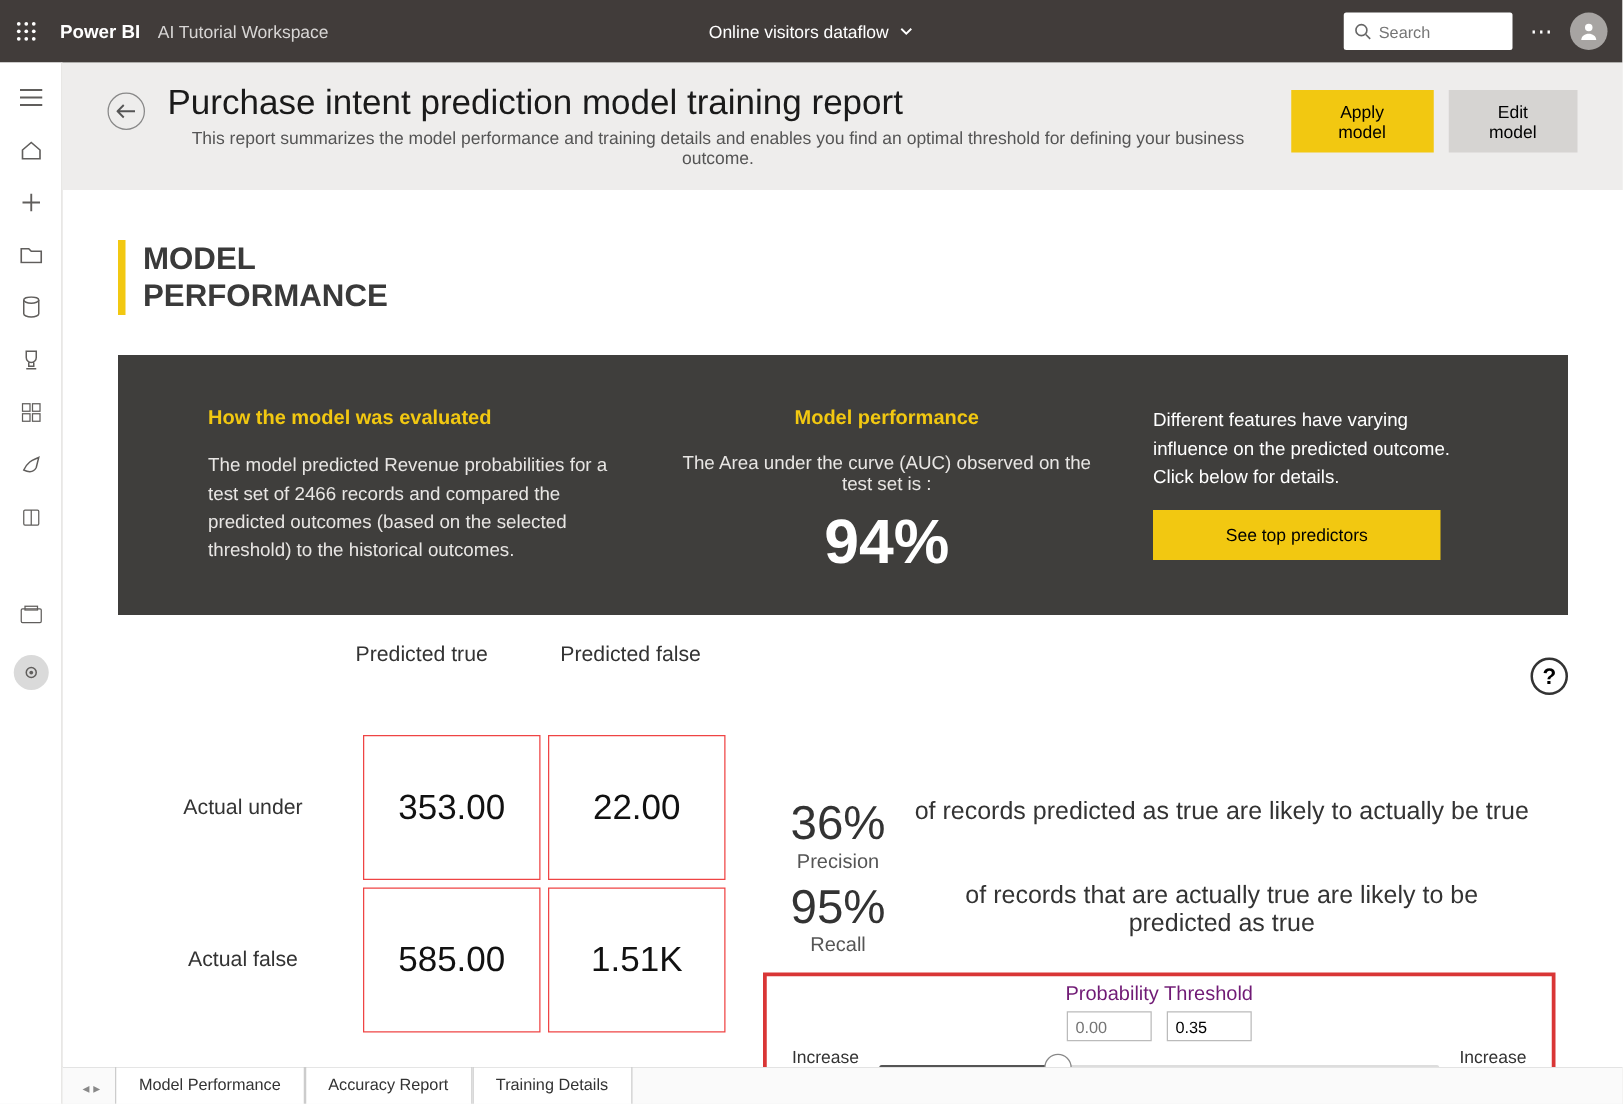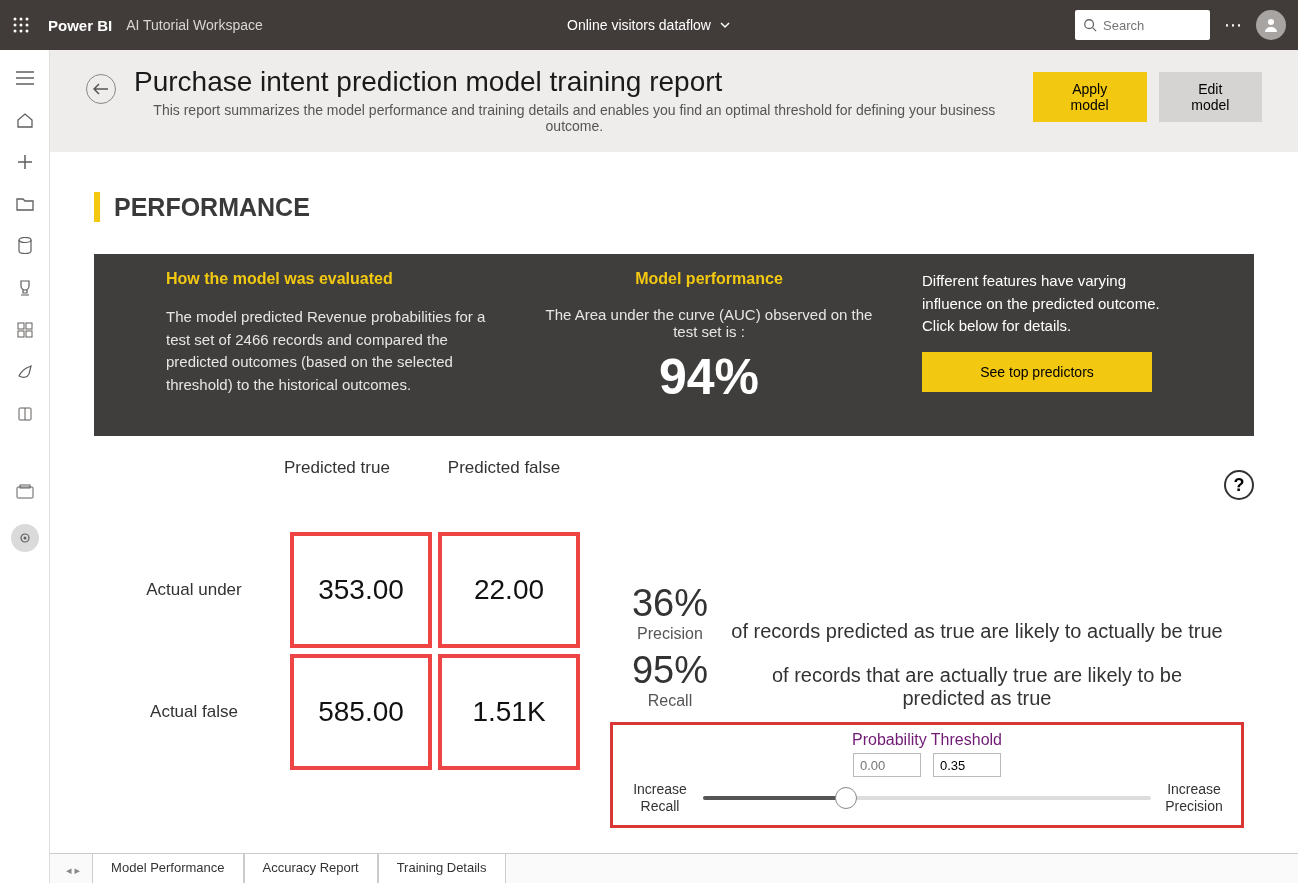--- a/index.html
+++ b/index.html
@@ -35,45 +35,45 @@
 .btn-gray { background:#d6d4d2; color:#000;}
 
 
 .content { flex:1; background:#fff; overflow:auto; position:relative; padding:0 0 0 0;}
 .content-inner { padding:40px 44px 10px 44px;}
 .section-title-wrap { display:flex; gap:14px; margin-bottom:32px;}
 .section-bar { width:6px; background:#f2c811;}
 .section-title { font-size:25px; font-weight:700; color:#3a3a3a; line-height:1.2;}
 
 
-.dark-panel { background:#3f3e3c; color:#fff; padding:16px 72px 30px 72px; display:flex; gap:48px;}
+.dark-panel { background:#3f3e3c; color:#fff; padding:42px 72px 30px 72px; display:flex; gap:48px;}
 .dp-col { }
 .dp-title { color:#f2c811; font-weight:600; font-size:16px; margin-bottom:18px;}
 .dp-body { font-size:15px; line-height:1.5; max-width:330px; color:#e8e6e4;}
 .dp-center { text-align:center; flex:1;}
 .dp-center .sub { font-size:15px; color:#e8e6e4; margin-bottom:8px;}
 .dp-center .big { font-size:50px; font-weight:600;}
 .dp-right { max-width:260px;}
 .dp-right .txt { font-size:15px; line-height:1.5; margin-bottom:14px;}
 .dp-right .btn-yellow { display:block; text-align:center; padding:12px 30px; width:230px;}
 
 
 .matrix-area { display:flex; margin-top:20px; gap:30px; align-items:flex-start; padding:0 10px;}
 .matrix-left { }
 .matrix-headers { display:flex; margin-left:190px; gap:58px; font-size:17px; color:#333; margin-bottom:34px;}
 .help-icon { margin-left:auto; width:30px; height:30px; border:2px solid #333; border-radius:50%; display:flex; align-items:center; justify-content:center; font-size:18px; font-weight:bold;}
 .matrix-row-header-top { display:flex; align-items:center;}
 .matrix-table { display:flex; flex-direction:column; gap:6px;}
 .matrix-row { display:flex; align-items:center; gap:6px;}
 .row-label { width:180px; text-align:center; font-size:17px; color:#333;}
-.cell { width:142px; height:116px; border:4px solid #ef4444; display:flex; align-items:center; justify-content:center; font-size:28px; font-weight:400; color:#111;}
+.cell { width:142px; height:116px; border:1px solid #ef4444; display:flex; align-items:center; justify-content:center; font-size:28px; font-weight:400; color:#111;}
 
 
 .metrics { flex:1; padding-top:50px;}
-.metric-row { display:flex; align-items:flex-end; margin-bottom:6px;}
+.metric-row { display:flex; align-items:flex-start; margin-bottom:6px;}
 .metric-val-col { width:120px; text-align:center;}
 .metric-val { font-size:38px; font-weight:400; color:#333;}
 .metric-lbl { font-size:16px; color:#555;}
 .metric-desc { font-size:20px; color:#333; flex:1; text-align:center; padding-right:20px;}
 
 
 .threshold-box { border:3px solid #d93636; margin-top:12px; padding:6px 12px 10px 12px;}
 .threshold-title { text-align:center; font-size:16px; color:#701a75; margin-bottom:4px;}
 .threshold-inputs { display:flex; justify-content:center; gap:12px; margin-bottom:4px;}
 .threshold-inputs input { width:68px; height:24px; border:1px solid #bbb; padding:0 6px; font-size:13px;}
@@ -223,20 +223,21 @@
         <button class="btn btn-yellow">Apply model</button>
         <button class="btn btn-gray">Edit model</button>
       </div>
     </div>
 
     <div class="content">
       <div class="content-inner">
         <div class="section-title-wrap">
           <div class="section-bar"></div>
           <div class="section-title">
+            <div>MODEL</div>
             <div>PERFORMANCE</div>
           </div>
         </div>
 
         <div class="dark-panel">
           <div class="dp-col">
             <div class="dp-title">How the model was evaluated</div>
             <div class="dp-body">The model predicted Revenue probabilities for a test set of 2466 records and compared the predicted outcomes (based on the selected threshold) to the historical outcomes.</div>
           </div>
           <div class="dp-center">

